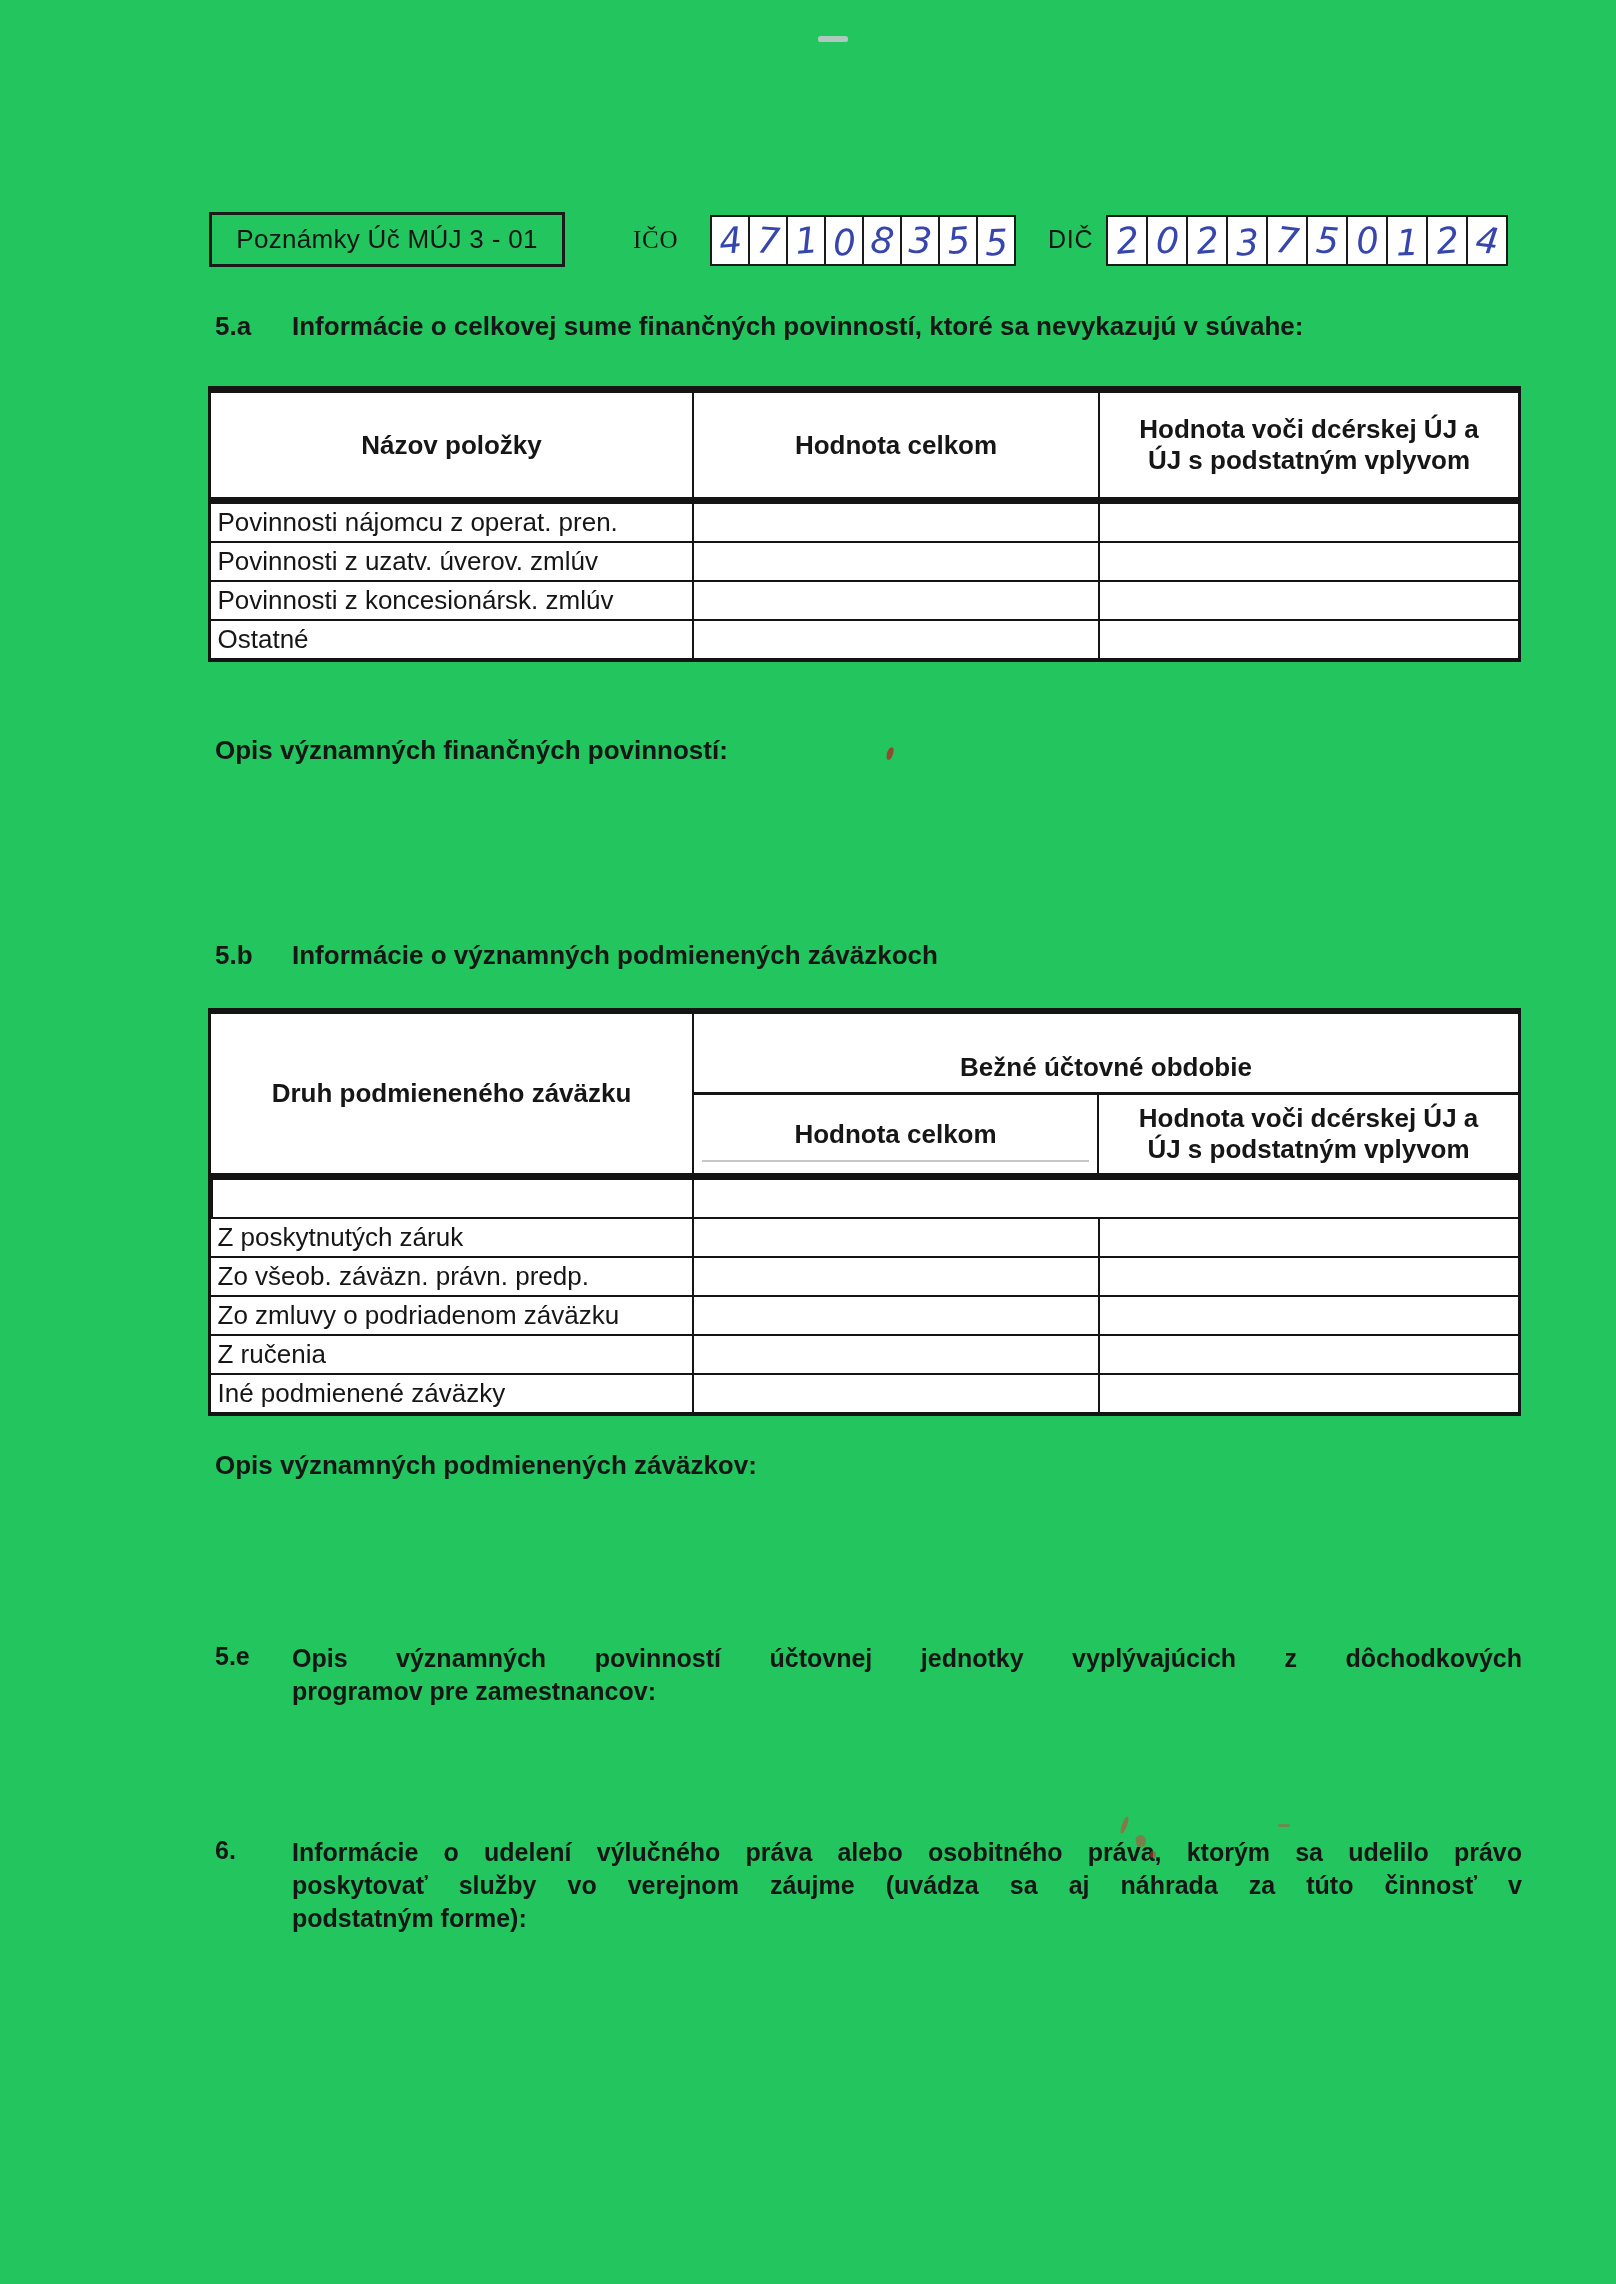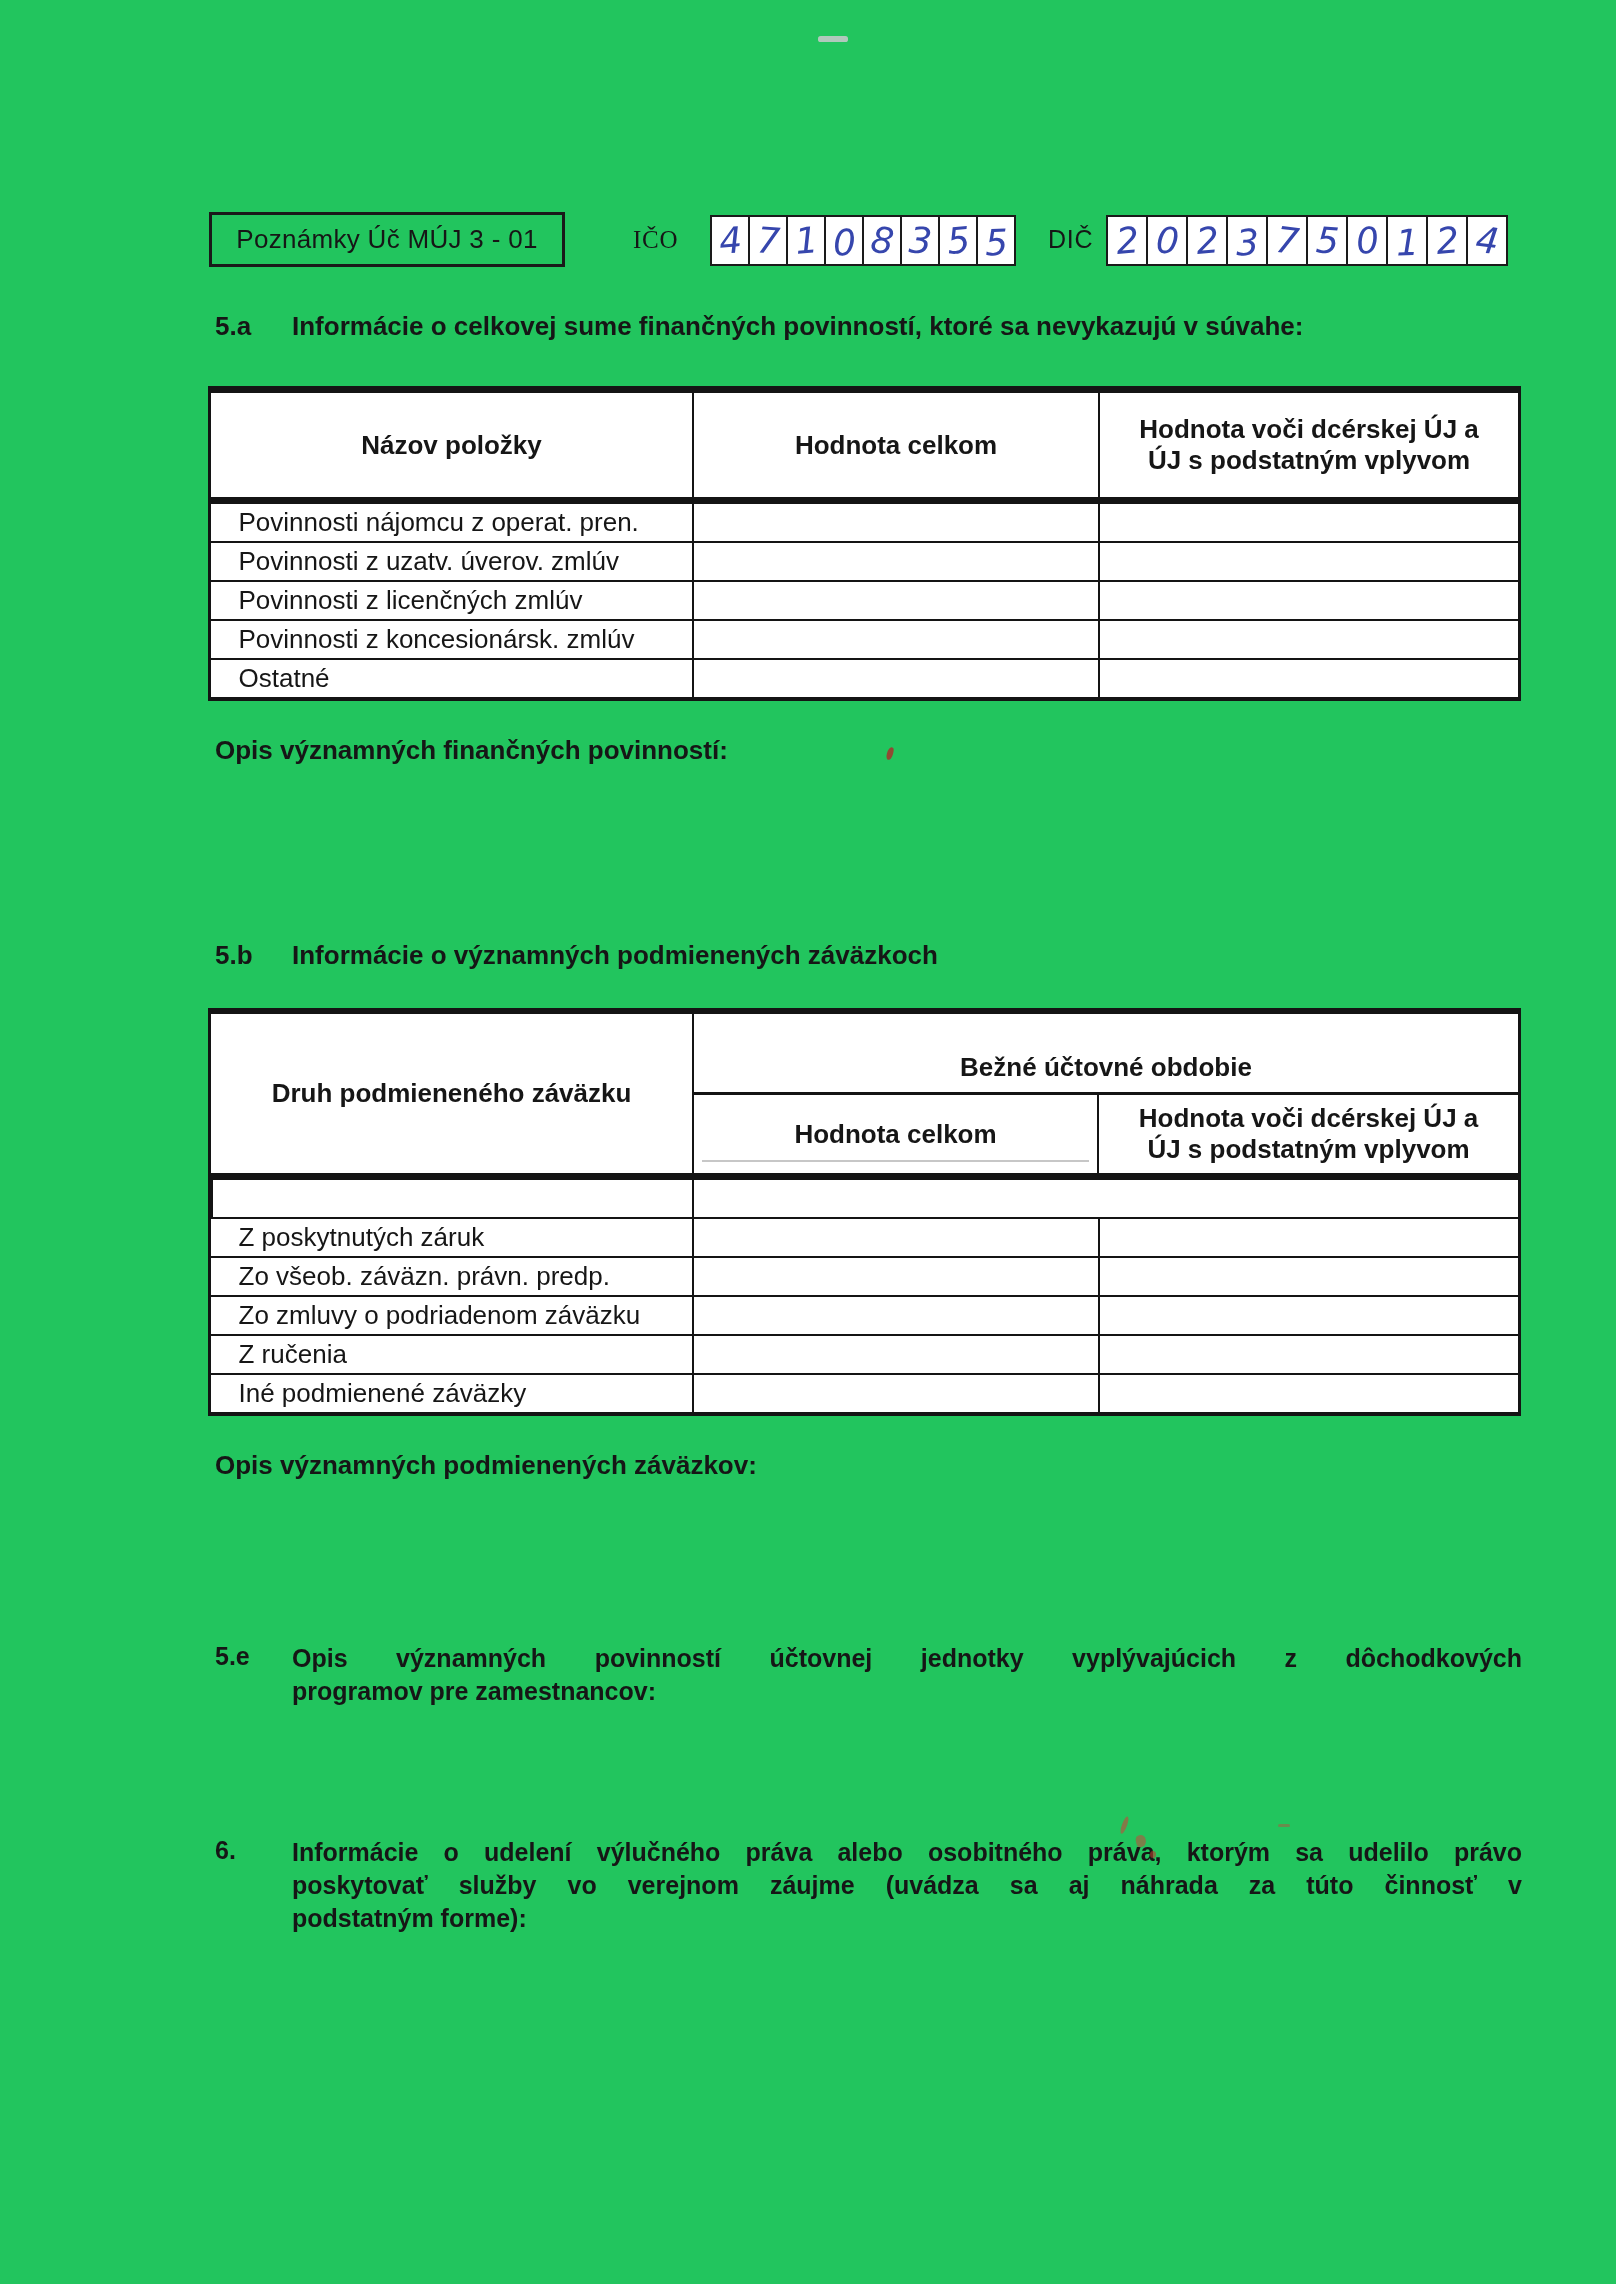--- a/index.html
+++ b/index.html
@@ -76,21 +76,21 @@
   .hcell.bl{border-left:2.6px solid #141414;}
   .hcell .wrapnarrow{display:block;width:378px;}
 
   .t-row{
     display:grid;grid-template-columns:481px 406px 1fr;
     height:39px;border-top:2.6px solid #141414;box-sizing:border-box;
   }
   .t-row:first-of-type{border-top:none;height:36px;}
   .cell-label{
     display:flex;align-items:center;
-    padding-left:6.5px;font-size:26px;box-sizing:border-box;margin-left:21px;
+    padding-left:6.5px;font-size:26px;box-sizing:border-box;
   }
   .cell-val{border-left:2.6px solid #141414;box-sizing:border-box;}
 
   
   .t2-head{
     display:grid;grid-template-columns:481px 1fr;
     height:164px;border-bottom:5.2px solid #141414;box-sizing:border-box;
   }
   .t2-rowhead{
     display:flex;align-items:center;justify-content:center;
@@ -203,25 +203,20 @@
         <span class="wrapnarrow">Hodnota voči dcérskej ÚJ a ÚJ s podstatným vplyvom</span>
       </div>
     </div>
     <div class="t-row">
       <div class="cell-label">Povinnosti nájomcu z operat. pren.</div>
       <div class="cell-val"></div>
       <div class="cell-val"></div>
     </div>
     <div class="t-row">
       <div class="cell-label">Povinnosti z uzatv. úverov. zmlúv</div>
-      <div class="cell-val"></div>
-      <div class="cell-val"></div>
-    </div>
-    <div class="t-row">
-      <div class="cell-label">Povinnosti z licenčných zmlúv</div>
       <div class="cell-val"></div>
       <div class="cell-val"></div>
     </div>
     <div class="t-row">
       <div class="cell-label">Povinnosti z koncesionársk. zmlúv</div>
       <div class="cell-val"></div>
       <div class="cell-val"></div>
     </div>
     <div class="t-row">
       <div class="cell-label">Ostatné</div>

